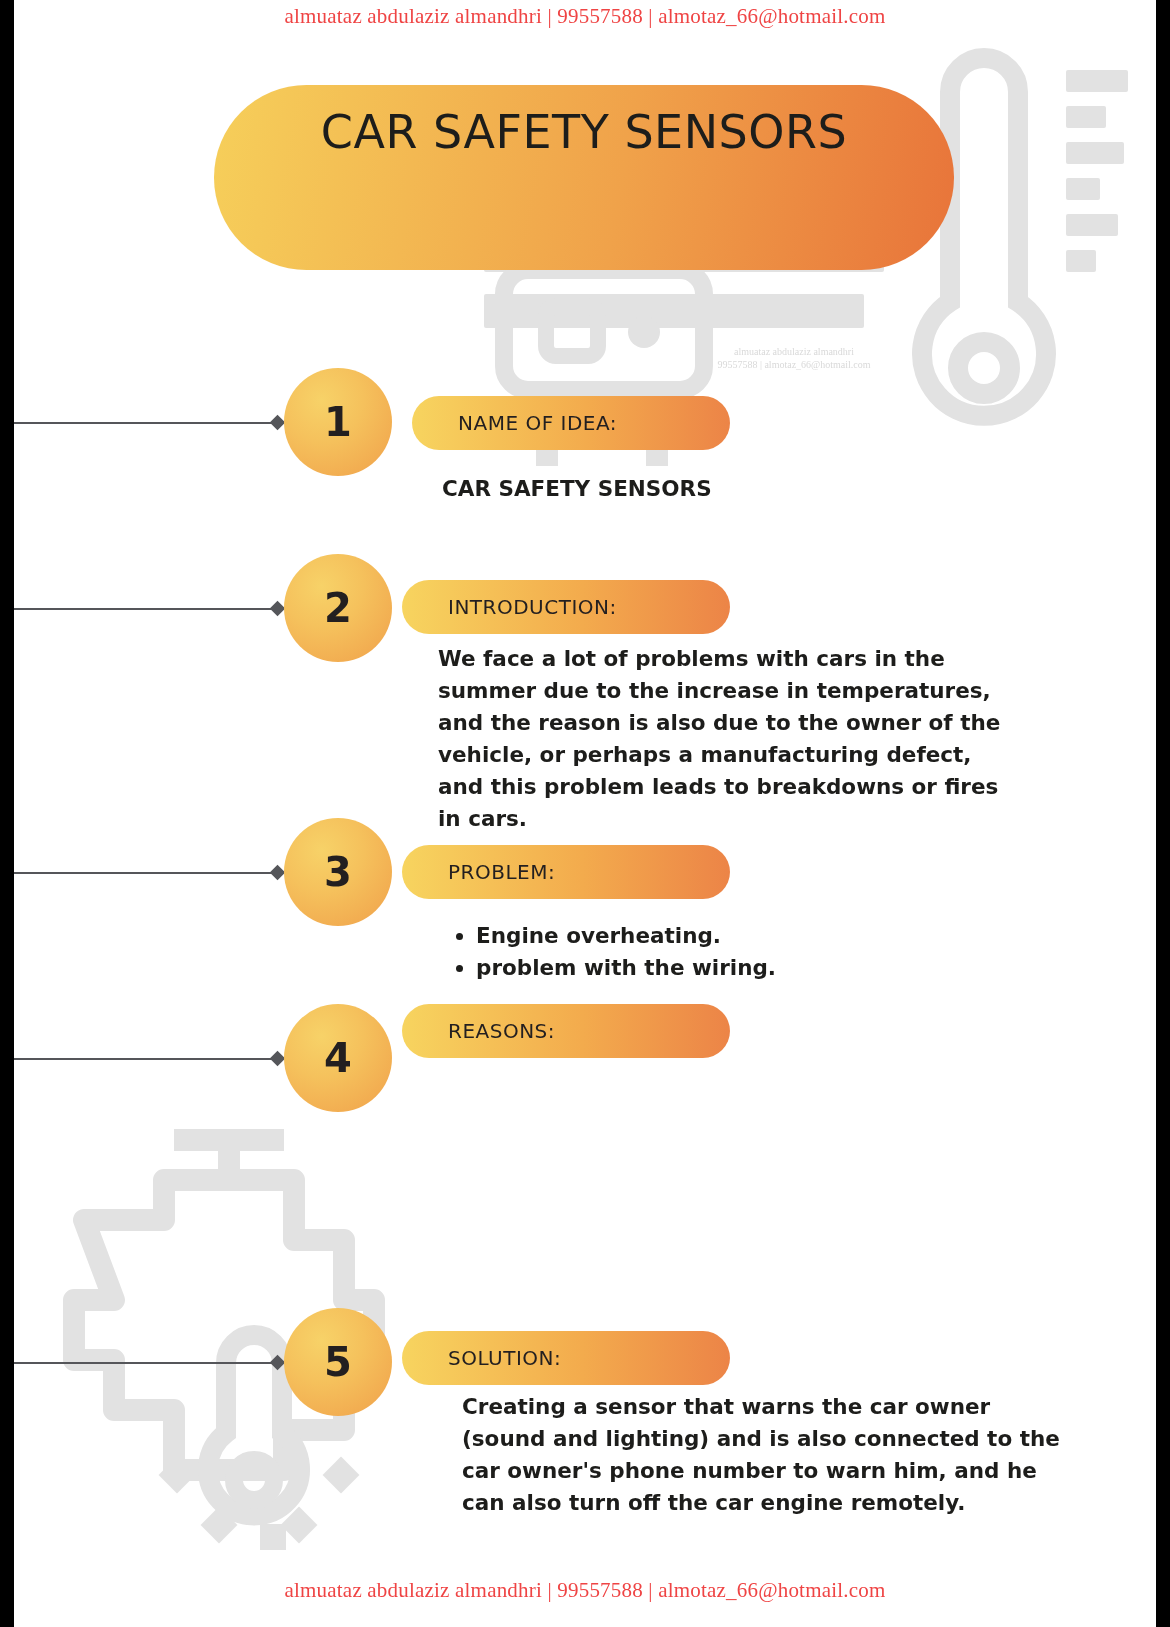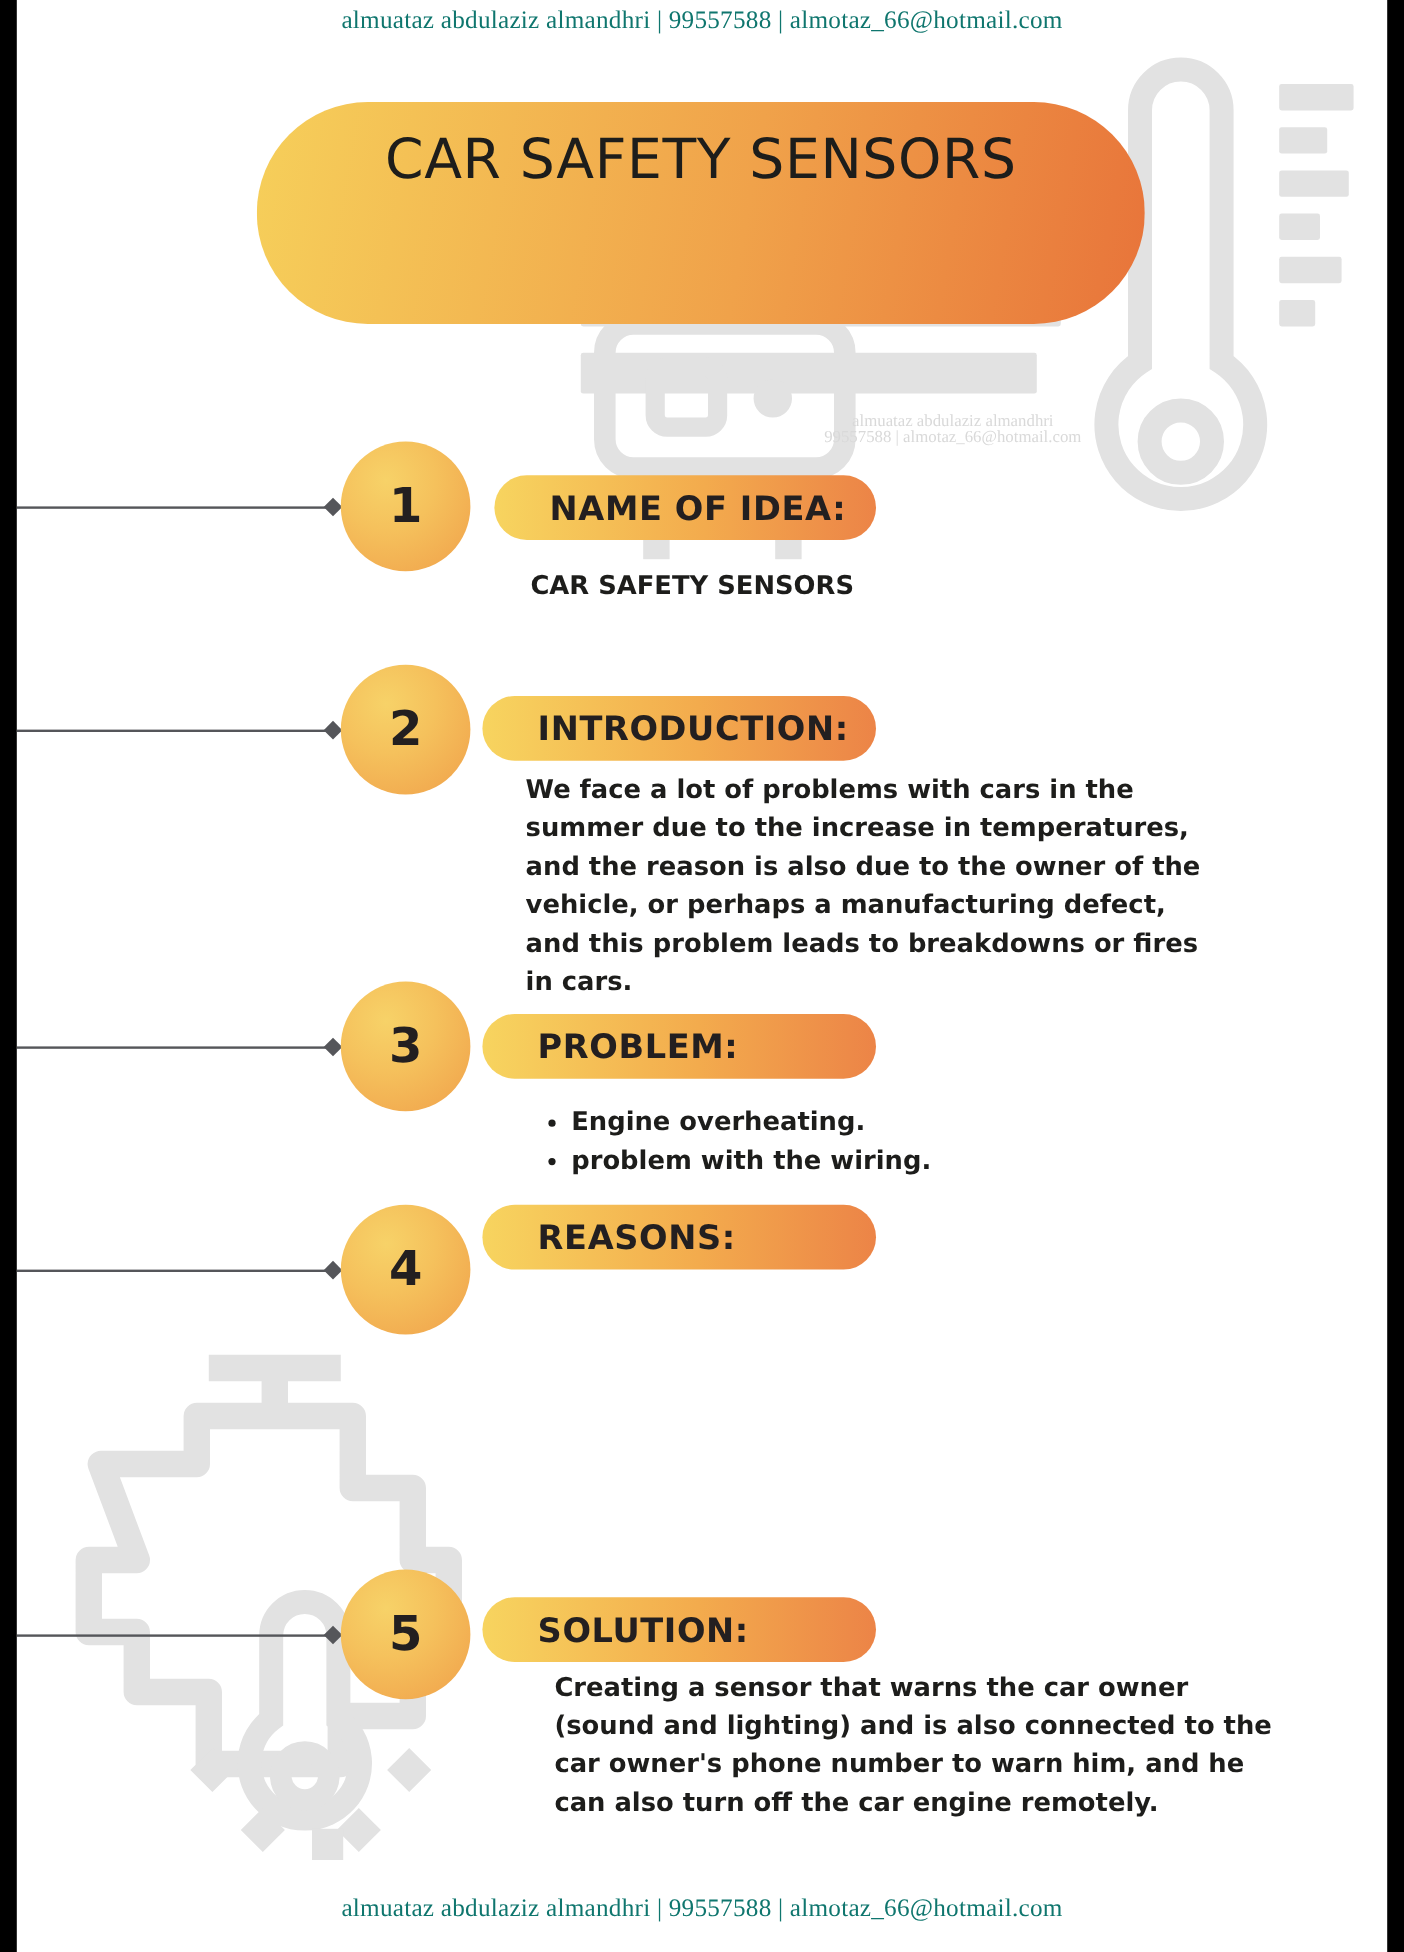--- a/index.html
+++ b/index.html
@@ -23,21 +23,21 @@
     overflow: hidden;
   }
 
   
   .wm-text {
     position: absolute;
     width: 100%;
     text-align: center;
     font-family: "Liberation Serif", serif;
     font-size: 21px;
-    color: #0f766e;
+    color: #ef4444;
     letter-spacing: 0.2px;
   }
   .wm-top { top: 4px; }
   .wm-bottom { top: 1578px; }
 
   
   .bg-art {
     position: absolute;
     pointer-events: none;
   }
@@ -83,21 +83,21 @@
   .lines-grey div:nth-child(2) { width: 400px; }
   .lines-grey div:nth-child(3) { width: 380px; }
 
   .tiny-wm {
     position: absolute;
     left: 660px;
     top: 345px;
     width: 240px;
     text-align: center;
     font-family: "Liberation Serif", serif;
-    font-size: 14px;
+    font-size: 10px;
     color: #d9d9d9;
     line-height: 13px;
   }
   .title-pill-inner {
     position: absolute;
     left: 200px;
     top: 85px;
     width: 740px;
     height: 185px;
     border-radius: 95px;
@@ -163,22 +163,22 @@
     position: absolute;
     height: 54px;
     border-radius: 27px;
     background: linear-gradient(90deg, #f7d45f 0%, #f3ab4d 55%, #ec8447 100%);
     display: flex;
     align-items: center;
     padding-left: 46px;
     box-sizing: border-box;
     color: #231f20;
     font-family: "DejaVu Sans", sans-serif;
-    font-weight: bold;
-    font-size: 28px;
+    font-weight: normal;
+    font-size: 20px;
     letter-spacing: 0.5px;
   }
   .body-text {
     position: absolute;
     color: #1d1d1b;
     font-family: "DejaVu Sans", sans-serif;
     font-weight: bold;
     font-size: 21.5px;
     line-height: 32px;
   }

